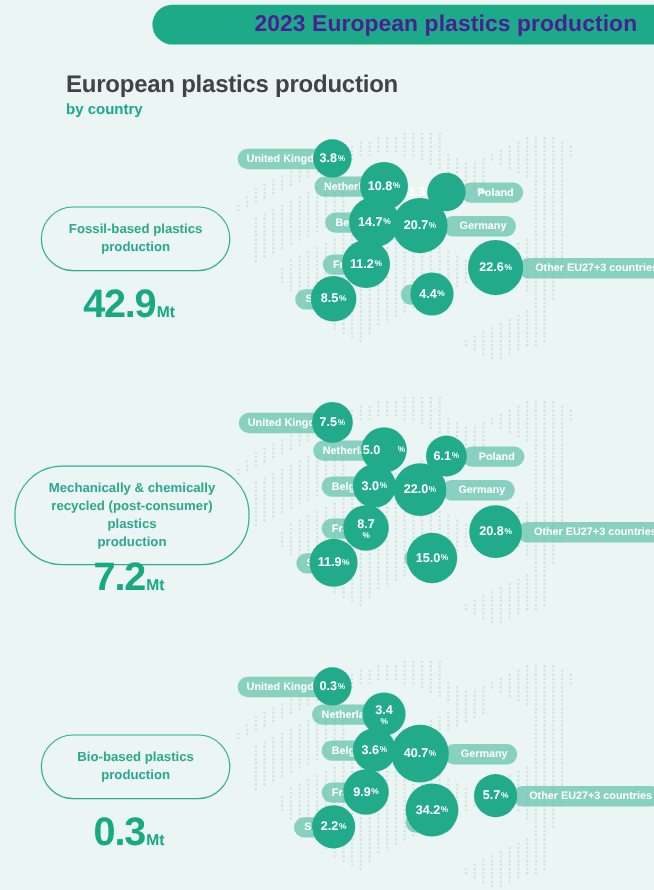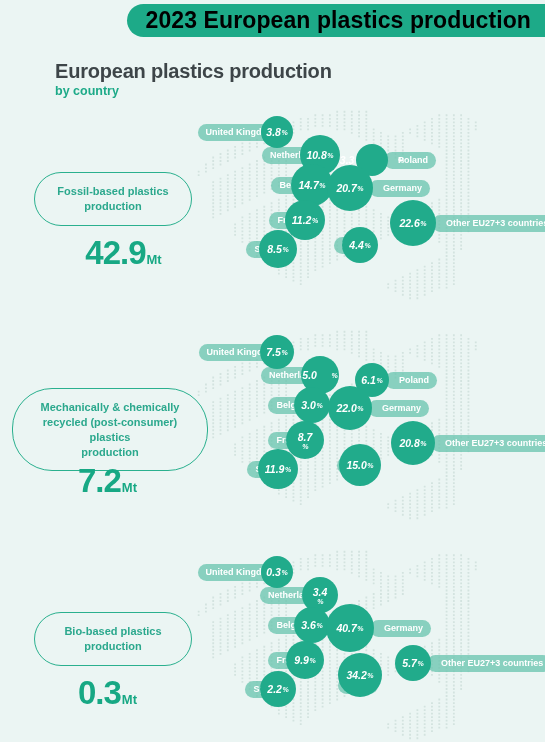--- a/index.html
+++ b/index.html
@@ -13,21 +13,21 @@
 
   
   .header-bar{
     position:absolute; left:127px; top:4px;
     width:418px; height:33px;
     background:#1daa88; border-radius:17px 0 0 17px;
     display:flex; align-items:center; justify-content:flex-end;
     padding-right:14px;
   }
   .header-bar span{
-    color:#000000; font-size:23px; font-weight:600; letter-spacing:.1px;
+    color:#4c1d95; font-size:19px; font-weight:600; letter-spacing:.1px;
     white-space:nowrap;
   }
 
   
   .title-block{ position:absolute; left:55px; top:60px; }
   .title-main{ font-size:20px; font-weight:700; color:#3d4548; letter-spacing:-.2px; white-space:nowrap; }
   .title-sub{ font-size:12.5px; font-weight:700; color:#1daa88; margin-top:1px; }
 
   
   .section{ position:absolute; left:0; width:545px; }
@@ -54,21 +54,20 @@
 
   
   .map-area{ position:absolute; left:195px; top:0; width:350px; height:190px; }
   .map-dots{ position:absolute; inset:0; opacity:.85; }
   .bubble{
     position:absolute; border-radius:50%;
     background:#21ab8b;
     display:flex; align-items:center; justify-content:center;
     color:#ffffff; font-weight:700; white-space:nowrap;
     z-index:3;
-    font-style:italic;
   }
   .bubble .pct{ font-size:10.5px; }
   .bubble .sign{ font-size:7px; font-weight:700; margin-left:.5px; }
   .tag{
     position:absolute; z-index:2;
     background:rgba(108,197,176,.78);
     border-radius:9px; height:17px;
     display:flex; align-items:center;
     color:#ffffff; font-size:9px; font-weight:700;
     padding:0 8px; white-space:nowrap;
@@ -87,21 +86,21 @@
 
   <div class="title-block">
     <div class="title-main">European plastics production</div>
     <div class="title-sub">by country</div>
   </div>
 
   <div class="section" id="section-0">
       <div class="legend">
         <div class="legend-pill" style="width: 158px; left: 34px; top: 62px;">Fossil-based plastics
 production</div>
-        <div class="legend-total" style="top: 124px; margin-left: 16px;"><span class="num">42.9</span><span class="unit">Mt</span></div>
+        <div class="legend-total" style="top: 124px;"><span class="num">42.9</span><span class="unit">Mt</span></div>
       </div>
       <div class="map-area">
         <svg viewBox="0 0 350 190" width="350" height="190" class="map-dots">
           <path d="M141.27 0.84h1.83v1.83h-1.83zM148.56 0.84h1.83v1.83h-1.83zM155.86 0.84h1.83v1.83h-1.83zM163.15 0.84h1.83v1.83h-1.83zM170.44 0.84h1.83v1.83h-1.83zM119.40 4.36h1.83v1.83h-1.83zM126.69 4.36h1.83v1.83h-1.83zM133.98 4.36h1.83v1.83h-1.83zM141.27 4.36h1.83v1.83h-1.83zM148.56 4.36h1.83v1.83h-1.83zM155.86 4.36h1.83v1.83h-1.83zM163.15 4.36h1.83v1.83h-1.83zM170.44 4.36h1.83v1.83h-1.83zM243.36 4.36h1.83v1.83h-1.83zM250.65 4.36h1.83v1.83h-1.83zM257.94 4.36h1.83v1.83h-1.83zM265.23 4.36h1.83v1.83h-1.83zM104.81 7.88h1.83v1.83h-1.83zM112.11 7.88h1.83v1.83h-1.83zM119.40 7.88h1.83v1.83h-1.83zM126.69 7.88h1.83v1.83h-1.83zM133.98 7.88h1.83v1.83h-1.83zM141.27 7.88h1.83v1.83h-1.83zM148.56 7.88h1.83v1.83h-1.83zM155.86 7.88h1.83v1.83h-1.83zM163.15 7.88h1.83v1.83h-1.83zM170.44 7.88h1.83v1.83h-1.83zM236.06 7.88h1.83v1.83h-1.83zM243.36 7.88h1.83v1.83h-1.83zM250.65 7.88h1.83v1.83h-1.83zM257.94 7.88h1.83v1.83h-1.83zM265.23 7.88h1.83v1.83h-1.83zM272.52 7.88h1.83v1.83h-1.83zM97.52 11.40h1.83v1.83h-1.83zM104.81 11.40h1.83v1.83h-1.83zM112.11 11.40h1.83v1.83h-1.83zM119.40 11.40h1.83v1.83h-1.83zM126.69 11.40h1.83v1.83h-1.83zM133.98 11.40h1.83v1.83h-1.83zM141.27 11.40h1.83v1.83h-1.83zM148.56 11.40h1.83v1.83h-1.83zM155.86 11.40h1.83v1.83h-1.83zM163.15 11.40h1.83v1.83h-1.83zM170.44 11.40h1.83v1.83h-1.83zM228.77 11.40h1.83v1.83h-1.83zM236.06 11.40h1.83v1.83h-1.83zM243.36 11.40h1.83v1.83h-1.83zM250.65 11.40h1.83v1.83h-1.83zM257.94 11.40h1.83v1.83h-1.83zM265.23 11.40h1.83v1.83h-1.83zM272.52 11.40h1.83v1.83h-1.83zM279.81 11.40h1.83v1.83h-1.83zM90.23 14.92h1.83v1.83h-1.83zM97.52 14.92h1.83v1.83h-1.83zM104.81 14.92h1.83v1.83h-1.83zM112.11 14.92h1.83v1.83h-1.83zM119.40 14.92h1.83v1.83h-1.83zM126.69 14.92h1.83v1.83h-1.83zM133.98 14.92h1.83v1.83h-1.83zM141.27 14.92h1.83v1.83h-1.83zM148.56 14.92h1.83v1.83h-1.83zM155.86 14.92h1.83v1.83h-1.83zM163.15 14.92h1.83v1.83h-1.83zM170.44 14.92h1.83v1.83h-1.83zM221.48 14.92h1.83v1.83h-1.83zM228.77 14.92h1.83v1.83h-1.83zM236.06 14.92h1.83v1.83h-1.83zM243.36 14.92h1.83v1.83h-1.83zM250.65 14.92h1.83v1.83h-1.83zM257.94 14.92h1.83v1.83h-1.83zM265.23 14.92h1.83v1.83h-1.83zM272.52 14.92h1.83v1.83h-1.83zM279.81 14.92h1.83v1.83h-1.83zM82.94 18.44h1.83v1.83h-1.83zM90.23 18.44h1.83v1.83h-1.83zM97.52 18.44h1.83v1.83h-1.83zM104.81 18.44h1.83v1.83h-1.83zM112.11 18.44h1.83v1.83h-1.83zM141.27 18.44h1.83v1.83h-1.83zM148.56 18.44h1.83v1.83h-1.83zM155.86 18.44h1.83v1.83h-1.83zM163.15 18.44h1.83v1.83h-1.83zM170.44 18.44h1.83v1.83h-1.83zM177.73 18.44h1.83v1.83h-1.83zM214.19 18.44h1.83v1.83h-1.83zM221.48 18.44h1.83v1.83h-1.83zM228.77 18.44h1.83v1.83h-1.83zM236.06 18.44h1.83v1.83h-1.83zM243.36 18.44h1.83v1.83h-1.83zM250.65 18.44h1.83v1.83h-1.83zM257.94 18.44h1.83v1.83h-1.83zM265.23 18.44h1.83v1.83h-1.83zM272.52 18.44h1.83v1.83h-1.83zM279.81 18.44h1.83v1.83h-1.83zM75.65 21.96h1.83v1.83h-1.83zM82.94 21.96h1.83v1.83h-1.83zM90.23 21.96h1.83v1.83h-1.83zM97.52 21.96h1.83v1.83h-1.83zM155.86 21.96h1.83v1.83h-1.83zM163.15 21.96h1.83v1.83h-1.83zM170.44 21.96h1.83v1.83h-1.83zM177.73 21.96h1.83v1.83h-1.83zM185.02 21.96h1.83v1.83h-1.83zM206.90 21.96h1.83v1.83h-1.83zM214.19 21.96h1.83v1.83h-1.83zM221.48 21.96h1.83v1.83h-1.83zM228.77 21.96h1.83v1.83h-1.83zM236.06 21.96h1.83v1.83h-1.83zM243.36 21.96h1.83v1.83h-1.83zM250.65 21.96h1.83v1.83h-1.83zM257.94 21.96h1.83v1.83h-1.83zM265.23 21.96h1.83v1.83h-1.83zM272.52 21.96h1.83v1.83h-1.83zM68.36 25.47h1.83v1.83h-1.83zM75.65 25.47h1.83v1.83h-1.83zM82.94 25.47h1.83v1.83h-1.83zM163.15 25.47h1.83v1.83h-1.83zM170.44 25.47h1.83v1.83h-1.83zM177.73 25.47h1.83v1.83h-1.83zM185.02 25.47h1.83v1.83h-1.83zM192.31 25.47h1.83v1.83h-1.83zM199.61 25.47h1.83v1.83h-1.83zM206.90 25.47h1.83v1.83h-1.83zM221.48 25.47h1.83v1.83h-1.83zM228.77 25.47h1.83v1.83h-1.83zM236.06 25.47h1.83v1.83h-1.83zM243.36 25.47h1.83v1.83h-1.83zM250.65 25.47h1.83v1.83h-1.83zM257.94 25.47h1.83v1.83h-1.83zM265.23 25.47h1.83v1.83h-1.83zM272.52 25.47h1.83v1.83h-1.83zM53.77 28.99h1.83v1.83h-1.83zM61.06 28.99h1.83v1.83h-1.83zM68.36 28.99h1.83v1.83h-1.83zM75.65 28.99h1.83v1.83h-1.83zM170.44 28.99h1.83v1.83h-1.83zM177.73 28.99h1.83v1.83h-1.83zM185.02 28.99h1.83v1.83h-1.83zM192.31 28.99h1.83v1.83h-1.83zM199.61 28.99h1.83v1.83h-1.83zM206.90 28.99h1.83v1.83h-1.83zM228.77 28.99h1.83v1.83h-1.83zM236.06 28.99h1.83v1.83h-1.83zM243.36 28.99h1.83v1.83h-1.83zM250.65 28.99h1.83v1.83h-1.83zM257.94 28.99h1.83v1.83h-1.83zM265.23 28.99h1.83v1.83h-1.83zM272.52 28.99h1.83v1.83h-1.83zM46.48 32.51h1.83v1.83h-1.83zM53.77 32.51h1.83v1.83h-1.83zM61.06 32.51h1.83v1.83h-1.83zM68.36 32.51h1.83v1.83h-1.83zM177.73 32.51h1.83v1.83h-1.83zM185.02 32.51h1.83v1.83h-1.83zM192.31 32.51h1.83v1.83h-1.83zM199.61 32.51h1.83v1.83h-1.83zM206.90 32.51h1.83v1.83h-1.83zM236.06 32.51h1.83v1.83h-1.83zM243.36 32.51h1.83v1.83h-1.83zM250.65 32.51h1.83v1.83h-1.83zM257.94 32.51h1.83v1.83h-1.83zM265.23 32.51h1.83v1.83h-1.83zM272.52 32.51h1.83v1.83h-1.83zM39.19 36.03h1.83v1.83h-1.83zM46.48 36.03h1.83v1.83h-1.83zM53.77 36.03h1.83v1.83h-1.83zM61.06 36.03h1.83v1.83h-1.83zM185.02 36.03h1.83v1.83h-1.83zM192.31 36.03h1.83v1.83h-1.83zM199.61 36.03h1.83v1.83h-1.83zM206.90 36.03h1.83v1.83h-1.83zM243.36 36.03h1.83v1.83h-1.83zM250.65 36.03h1.83v1.83h-1.83zM257.94 36.03h1.83v1.83h-1.83zM265.23 36.03h1.83v1.83h-1.83zM272.52 36.03h1.83v1.83h-1.83zM31.90 39.55h1.83v1.83h-1.83zM39.19 39.55h1.83v1.83h-1.83zM46.48 39.55h1.83v1.83h-1.83zM53.77 39.55h1.83v1.83h-1.83zM185.02 39.55h1.83v1.83h-1.83zM192.31 39.55h1.83v1.83h-1.83zM199.61 39.55h1.83v1.83h-1.83zM206.90 39.55h1.83v1.83h-1.83zM250.65 39.55h1.83v1.83h-1.83zM257.94 39.55h1.83v1.83h-1.83zM265.23 39.55h1.83v1.83h-1.83zM272.52 39.55h1.83v1.83h-1.83zM24.61 43.07h1.83v1.83h-1.83zM31.90 43.07h1.83v1.83h-1.83zM39.19 43.07h1.83v1.83h-1.83zM46.48 43.07h1.83v1.83h-1.83zM75.65 43.07h1.83v1.83h-1.83zM177.73 43.07h1.83v1.83h-1.83zM185.02 43.07h1.83v1.83h-1.83zM192.31 43.07h1.83v1.83h-1.83zM199.61 43.07h1.83v1.83h-1.83zM206.90 43.07h1.83v1.83h-1.83zM250.65 43.07h1.83v1.83h-1.83zM257.94 43.07h1.83v1.83h-1.83zM265.23 43.07h1.83v1.83h-1.83zM272.52 43.07h1.83v1.83h-1.83zM17.31 46.59h1.83v1.83h-1.83zM24.61 46.59h1.83v1.83h-1.83zM31.90 46.59h1.83v1.83h-1.83zM39.19 46.59h1.83v1.83h-1.83zM68.36 46.59h1.83v1.83h-1.83zM75.65 46.59h1.83v1.83h-1.83zM82.94 46.59h1.83v1.83h-1.83zM170.44 46.59h1.83v1.83h-1.83zM177.73 46.59h1.83v1.83h-1.83zM185.02 46.59h1.83v1.83h-1.83zM192.31 46.59h1.83v1.83h-1.83zM199.61 46.59h1.83v1.83h-1.83zM250.65 46.59h1.83v1.83h-1.83zM257.94 46.59h1.83v1.83h-1.83zM265.23 46.59h1.83v1.83h-1.83zM272.52 46.59h1.83v1.83h-1.83zM17.31 50.10h1.83v1.83h-1.83zM24.61 50.10h1.83v1.83h-1.83zM31.90 50.10h1.83v1.83h-1.83zM61.06 50.10h1.83v1.83h-1.83zM68.36 50.10h1.83v1.83h-1.83zM75.65 50.10h1.83v1.83h-1.83zM82.94 50.10h1.83v1.83h-1.83zM90.23 50.10h1.83v1.83h-1.83zM163.15 50.10h1.83v1.83h-1.83zM170.44 50.10h1.83v1.83h-1.83zM177.73 50.10h1.83v1.83h-1.83zM185.02 50.10h1.83v1.83h-1.83zM192.31 50.10h1.83v1.83h-1.83zM250.65 50.10h1.83v1.83h-1.83zM257.94 50.10h1.83v1.83h-1.83zM265.23 50.10h1.83v1.83h-1.83zM272.52 50.10h1.83v1.83h-1.83zM10.02 53.62h1.83v1.83h-1.83zM17.31 53.62h1.83v1.83h-1.83zM24.61 53.62h1.83v1.83h-1.83zM53.77 53.62h1.83v1.83h-1.83zM61.06 53.62h1.83v1.83h-1.83zM68.36 53.62h1.83v1.83h-1.83zM75.65 53.62h1.83v1.83h-1.83zM82.94 53.62h1.83v1.83h-1.83zM90.23 53.62h1.83v1.83h-1.83zM155.86 53.62h1.83v1.83h-1.83zM163.15 53.62h1.83v1.83h-1.83zM170.44 53.62h1.83v1.83h-1.83zM177.73 53.62h1.83v1.83h-1.83zM185.02 53.62h1.83v1.83h-1.83zM250.65 53.62h1.83v1.83h-1.83zM257.94 53.62h1.83v1.83h-1.83zM265.23 53.62h1.83v1.83h-1.83zM272.52 53.62h1.83v1.83h-1.83zM10.02 57.14h1.83v1.83h-1.83zM17.31 57.14h1.83v1.83h-1.83zM46.48 57.14h1.83v1.83h-1.83zM53.77 57.14h1.83v1.83h-1.83zM61.06 57.14h1.83v1.83h-1.83zM68.36 57.14h1.83v1.83h-1.83zM75.65 57.14h1.83v1.83h-1.83zM82.94 57.14h1.83v1.83h-1.83zM90.23 57.14h1.83v1.83h-1.83zM148.56 57.14h1.83v1.83h-1.83zM155.86 57.14h1.83v1.83h-1.83zM163.15 57.14h1.83v1.83h-1.83zM170.44 57.14h1.83v1.83h-1.83zM177.73 57.14h1.83v1.83h-1.83zM250.65 57.14h1.83v1.83h-1.83zM257.94 57.14h1.83v1.83h-1.83zM265.23 57.14h1.83v1.83h-1.83zM272.52 57.14h1.83v1.83h-1.83zM2.73 60.66h1.83v1.83h-1.83zM10.02 60.66h1.83v1.83h-1.83zM39.19 60.66h1.83v1.83h-1.83zM46.48 60.66h1.83v1.83h-1.83zM53.77 60.66h1.83v1.83h-1.83zM61.06 60.66h1.83v1.83h-1.83zM68.36 60.66h1.83v1.83h-1.83zM75.65 60.66h1.83v1.83h-1.83zM82.94 60.66h1.83v1.83h-1.83zM90.23 60.66h1.83v1.83h-1.83zM141.27 60.66h1.83v1.83h-1.83zM148.56 60.66h1.83v1.83h-1.83zM155.86 60.66h1.83v1.83h-1.83zM163.15 60.66h1.83v1.83h-1.83zM170.44 60.66h1.83v1.83h-1.83zM250.65 60.66h1.83v1.83h-1.83zM257.94 60.66h1.83v1.83h-1.83zM265.23 60.66h1.83v1.83h-1.83zM272.52 60.66h1.83v1.83h-1.83zM2.73 64.18h1.83v1.83h-1.83zM31.90 64.18h1.83v1.83h-1.83zM39.19 64.18h1.83v1.83h-1.83zM46.48 64.18h1.83v1.83h-1.83zM53.77 64.18h1.83v1.83h-1.83zM61.06 64.18h1.83v1.83h-1.83zM68.36 64.18h1.83v1.83h-1.83zM75.65 64.18h1.83v1.83h-1.83zM82.94 64.18h1.83v1.83h-1.83zM90.23 64.18h1.83v1.83h-1.83zM133.98 64.18h1.83v1.83h-1.83zM141.27 64.18h1.83v1.83h-1.83zM148.56 64.18h1.83v1.83h-1.83zM155.86 64.18h1.83v1.83h-1.83zM163.15 64.18h1.83v1.83h-1.83zM250.65 64.18h1.83v1.83h-1.83zM257.94 64.18h1.83v1.83h-1.83zM265.23 64.18h1.83v1.83h-1.83zM272.52 64.18h1.83v1.83h-1.83zM24.61 67.70h1.83v1.83h-1.83zM31.90 67.70h1.83v1.83h-1.83zM39.19 67.70h1.83v1.83h-1.83zM46.48 67.70h1.83v1.83h-1.83zM53.77 67.70h1.83v1.83h-1.83zM61.06 67.70h1.83v1.83h-1.83zM68.36 67.70h1.83v1.83h-1.83zM75.65 67.70h1.83v1.83h-1.83zM82.94 67.70h1.83v1.83h-1.83zM90.23 67.70h1.83v1.83h-1.83zM126.69 67.70h1.83v1.83h-1.83zM133.98 67.70h1.83v1.83h-1.83zM141.27 67.70h1.83v1.83h-1.83zM148.56 67.70h1.83v1.83h-1.83zM155.86 67.70h1.83v1.83h-1.83zM250.65 67.70h1.83v1.83h-1.83zM257.94 67.70h1.83v1.83h-1.83zM265.23 67.70h1.83v1.83h-1.83zM272.52 67.70h1.83v1.83h-1.83zM17.31 71.21h1.83v1.83h-1.83zM24.61 71.21h1.83v1.83h-1.83zM31.90 71.21h1.83v1.83h-1.83zM39.19 71.21h1.83v1.83h-1.83zM46.48 71.21h1.83v1.83h-1.83zM53.77 71.21h1.83v1.83h-1.83zM61.06 71.21h1.83v1.83h-1.83zM68.36 71.21h1.83v1.83h-1.83zM75.65 71.21h1.83v1.83h-1.83zM82.94 71.21h1.83v1.83h-1.83zM90.23 71.21h1.83v1.83h-1.83zM119.40 71.21h1.83v1.83h-1.83zM126.69 71.21h1.83v1.83h-1.83zM133.98 71.21h1.83v1.83h-1.83zM141.27 71.21h1.83v1.83h-1.83zM148.56 71.21h1.83v1.83h-1.83zM250.65 71.21h1.83v1.83h-1.83zM257.94 71.21h1.83v1.83h-1.83zM265.23 71.21h1.83v1.83h-1.83zM272.52 71.21h1.83v1.83h-1.83zM17.31 74.73h1.83v1.83h-1.83zM24.61 74.73h1.83v1.83h-1.83zM31.90 74.73h1.83v1.83h-1.83zM39.19 74.73h1.83v1.83h-1.83zM46.48 74.73h1.83v1.83h-1.83zM53.77 74.73h1.83v1.83h-1.83zM61.06 74.73h1.83v1.83h-1.83zM68.36 74.73h1.83v1.83h-1.83zM75.65 74.73h1.83v1.83h-1.83zM82.94 74.73h1.83v1.83h-1.83zM112.11 74.73h1.83v1.83h-1.83zM119.40 74.73h1.83v1.83h-1.83zM126.69 74.73h1.83v1.83h-1.83zM133.98 74.73h1.83v1.83h-1.83zM141.27 74.73h1.83v1.83h-1.83zM250.65 74.73h1.83v1.83h-1.83zM257.94 74.73h1.83v1.83h-1.83zM265.23 74.73h1.83v1.83h-1.83zM272.52 74.73h1.83v1.83h-1.83zM17.31 78.25h1.83v1.83h-1.83zM24.61 78.25h1.83v1.83h-1.83zM31.90 78.25h1.83v1.83h-1.83zM39.19 78.25h1.83v1.83h-1.83zM46.48 78.25h1.83v1.83h-1.83zM53.77 78.25h1.83v1.83h-1.83zM61.06 78.25h1.83v1.83h-1.83zM68.36 78.25h1.83v1.83h-1.83zM75.65 78.25h1.83v1.83h-1.83zM104.81 78.25h1.83v1.83h-1.83zM112.11 78.25h1.83v1.83h-1.83zM119.40 78.25h1.83v1.83h-1.83zM126.69 78.25h1.83v1.83h-1.83zM133.98 78.25h1.83v1.83h-1.83zM250.65 78.25h1.83v1.83h-1.83zM257.94 78.25h1.83v1.83h-1.83zM265.23 78.25h1.83v1.83h-1.83zM272.52 78.25h1.83v1.83h-1.83zM17.31 81.77h1.83v1.83h-1.83zM24.61 81.77h1.83v1.83h-1.83zM31.90 81.77h1.83v1.83h-1.83zM39.19 81.77h1.83v1.83h-1.83zM46.48 81.77h1.83v1.83h-1.83zM53.77 81.77h1.83v1.83h-1.83zM61.06 81.77h1.83v1.83h-1.83zM68.36 81.77h1.83v1.83h-1.83zM97.52 81.77h1.83v1.83h-1.83zM104.81 81.77h1.83v1.83h-1.83zM112.11 81.77h1.83v1.83h-1.83zM119.40 81.77h1.83v1.83h-1.83zM126.69 81.77h1.83v1.83h-1.83zM133.98 81.77h1.83v1.83h-1.83zM250.65 81.77h1.83v1.83h-1.83zM257.94 81.77h1.83v1.83h-1.83zM265.23 81.77h1.83v1.83h-1.83zM272.52 81.77h1.83v1.83h-1.83zM17.31 85.29h1.83v1.83h-1.83zM24.61 85.29h1.83v1.83h-1.83zM31.90 85.29h1.83v1.83h-1.83zM39.19 85.29h1.83v1.83h-1.83zM46.48 85.29h1.83v1.83h-1.83zM53.77 85.29h1.83v1.83h-1.83zM61.06 85.29h1.83v1.83h-1.83zM90.23 85.29h1.83v1.83h-1.83zM97.52 85.29h1.83v1.83h-1.83zM104.81 85.29h1.83v1.83h-1.83zM112.11 85.29h1.83v1.83h-1.83zM119.40 85.29h1.83v1.83h-1.83zM126.69 85.29h1.83v1.83h-1.83zM133.98 85.29h1.83v1.83h-1.83zM141.27 85.29h1.83v1.83h-1.83zM148.56 85.29h1.83v1.83h-1.83zM250.65 85.29h1.83v1.83h-1.83zM257.94 85.29h1.83v1.83h-1.83zM265.23 85.29h1.83v1.83h-1.83zM272.52 85.29h1.83v1.83h-1.83zM17.31 88.81h1.83v1.83h-1.83zM24.61 88.81h1.83v1.83h-1.83zM31.90 88.81h1.83v1.83h-1.83zM39.19 88.81h1.83v1.83h-1.83zM46.48 88.81h1.83v1.83h-1.83zM53.77 88.81h1.83v1.83h-1.83zM82.94 88.81h1.83v1.83h-1.83zM90.23 88.81h1.83v1.83h-1.83zM97.52 88.81h1.83v1.83h-1.83zM104.81 88.81h1.83v1.83h-1.83zM112.11 88.81h1.83v1.83h-1.83zM119.40 88.81h1.83v1.83h-1.83zM126.69 88.81h1.83v1.83h-1.83zM133.98 88.81h1.83v1.83h-1.83zM141.27 88.81h1.83v1.83h-1.83zM148.56 88.81h1.83v1.83h-1.83zM155.86 88.81h1.83v1.83h-1.83zM243.36 88.81h1.83v1.83h-1.83zM250.65 88.81h1.83v1.83h-1.83zM257.94 88.81h1.83v1.83h-1.83zM265.23 88.81h1.83v1.83h-1.83zM272.52 88.81h1.83v1.83h-1.83zM17.31 92.33h1.83v1.83h-1.83zM24.61 92.33h1.83v1.83h-1.83zM31.90 92.33h1.83v1.83h-1.83zM39.19 92.33h1.83v1.83h-1.83zM46.48 92.33h1.83v1.83h-1.83zM75.65 92.33h1.83v1.83h-1.83zM82.94 92.33h1.83v1.83h-1.83zM90.23 92.33h1.83v1.83h-1.83zM97.52 92.33h1.83v1.83h-1.83zM104.81 92.33h1.83v1.83h-1.83zM112.11 92.33h1.83v1.83h-1.83zM119.40 92.33h1.83v1.83h-1.83zM126.69 92.33h1.83v1.83h-1.83zM133.98 92.33h1.83v1.83h-1.83zM141.27 92.33h1.83v1.83h-1.83zM148.56 92.33h1.83v1.83h-1.83zM155.86 92.33h1.83v1.83h-1.83zM163.15 92.33h1.83v1.83h-1.83zM236.06 92.33h1.83v1.83h-1.83zM243.36 92.33h1.83v1.83h-1.83zM250.65 92.33h1.83v1.83h-1.83zM257.94 92.33h1.83v1.83h-1.83zM265.23 92.33h1.83v1.83h-1.83zM272.52 92.33h1.83v1.83h-1.83zM17.31 95.84h1.83v1.83h-1.83zM24.61 95.84h1.83v1.83h-1.83zM31.90 95.84h1.83v1.83h-1.83zM39.19 95.84h1.83v1.83h-1.83zM68.36 95.84h1.83v1.83h-1.83zM75.65 95.84h1.83v1.83h-1.83zM82.94 95.84h1.83v1.83h-1.83zM90.23 95.84h1.83v1.83h-1.83zM97.52 95.84h1.83v1.83h-1.83zM104.81 95.84h1.83v1.83h-1.83zM112.11 95.84h1.83v1.83h-1.83zM119.40 95.84h1.83v1.83h-1.83zM126.69 95.84h1.83v1.83h-1.83zM133.98 95.84h1.83v1.83h-1.83zM141.27 95.84h1.83v1.83h-1.83zM148.56 95.84h1.83v1.83h-1.83zM155.86 95.84h1.83v1.83h-1.83zM163.15 95.84h1.83v1.83h-1.83zM170.44 95.84h1.83v1.83h-1.83zM228.77 95.84h1.83v1.83h-1.83zM236.06 95.84h1.83v1.83h-1.83zM243.36 95.84h1.83v1.83h-1.83zM250.65 95.84h1.83v1.83h-1.83zM257.94 95.84h1.83v1.83h-1.83zM265.23 95.84h1.83v1.83h-1.83zM272.52 95.84h1.83v1.83h-1.83zM17.31 99.36h1.83v1.83h-1.83zM24.61 99.36h1.83v1.83h-1.83zM31.90 99.36h1.83v1.83h-1.83zM61.06 99.36h1.83v1.83h-1.83zM68.36 99.36h1.83v1.83h-1.83zM75.65 99.36h1.83v1.83h-1.83zM82.94 99.36h1.83v1.83h-1.83zM90.23 99.36h1.83v1.83h-1.83zM97.52 99.36h1.83v1.83h-1.83zM104.81 99.36h1.83v1.83h-1.83zM112.11 99.36h1.83v1.83h-1.83zM119.40 99.36h1.83v1.83h-1.83zM126.69 99.36h1.83v1.83h-1.83zM133.98 99.36h1.83v1.83h-1.83zM141.27 99.36h1.83v1.83h-1.83zM148.56 99.36h1.83v1.83h-1.83zM155.86 99.36h1.83v1.83h-1.83zM163.15 99.36h1.83v1.83h-1.83zM170.44 99.36h1.83v1.83h-1.83zM177.73 99.36h1.83v1.83h-1.83zM221.48 99.36h1.83v1.83h-1.83zM228.77 99.36h1.83v1.83h-1.83zM236.06 99.36h1.83v1.83h-1.83zM243.36 99.36h1.83v1.83h-1.83zM250.65 99.36h1.83v1.83h-1.83zM257.94 99.36h1.83v1.83h-1.83zM265.23 99.36h1.83v1.83h-1.83zM272.52 99.36h1.83v1.83h-1.83zM17.31 102.88h1.83v1.83h-1.83zM24.61 102.88h1.83v1.83h-1.83zM53.77 102.88h1.83v1.83h-1.83zM61.06 102.88h1.83v1.83h-1.83zM68.36 102.88h1.83v1.83h-1.83zM75.65 102.88h1.83v1.83h-1.83zM82.94 102.88h1.83v1.83h-1.83zM90.23 102.88h1.83v1.83h-1.83zM97.52 102.88h1.83v1.83h-1.83zM104.81 102.88h1.83v1.83h-1.83zM112.11 102.88h1.83v1.83h-1.83zM119.40 102.88h1.83v1.83h-1.83zM126.69 102.88h1.83v1.83h-1.83zM133.98 102.88h1.83v1.83h-1.83zM141.27 102.88h1.83v1.83h-1.83zM148.56 102.88h1.83v1.83h-1.83zM155.86 102.88h1.83v1.83h-1.83zM163.15 102.88h1.83v1.83h-1.83zM170.44 102.88h1.83v1.83h-1.83zM177.73 102.88h1.83v1.83h-1.83zM185.02 102.88h1.83v1.83h-1.83zM214.19 102.88h1.83v1.83h-1.83zM221.48 102.88h1.83v1.83h-1.83zM228.77 102.88h1.83v1.83h-1.83zM236.06 102.88h1.83v1.83h-1.83zM243.36 102.88h1.83v1.83h-1.83zM250.65 102.88h1.83v1.83h-1.83zM257.94 102.88h1.83v1.83h-1.83zM265.23 102.88h1.83v1.83h-1.83zM272.52 102.88h1.83v1.83h-1.83zM17.31 106.40h1.83v1.83h-1.83zM46.48 106.40h1.83v1.83h-1.83zM53.77 106.40h1.83v1.83h-1.83zM61.06 106.40h1.83v1.83h-1.83zM68.36 106.40h1.83v1.83h-1.83zM75.65 106.40h1.83v1.83h-1.83zM82.94 106.40h1.83v1.83h-1.83zM90.23 106.40h1.83v1.83h-1.83zM97.52 106.40h1.83v1.83h-1.83zM104.81 106.40h1.83v1.83h-1.83zM112.11 106.40h1.83v1.83h-1.83zM119.40 106.40h1.83v1.83h-1.83zM126.69 106.40h1.83v1.83h-1.83zM133.98 106.40h1.83v1.83h-1.83zM141.27 106.40h1.83v1.83h-1.83zM148.56 106.40h1.83v1.83h-1.83zM155.86 106.40h1.83v1.83h-1.83zM163.15 106.40h1.83v1.83h-1.83zM170.44 106.40h1.83v1.83h-1.83zM177.73 106.40h1.83v1.83h-1.83zM185.02 106.40h1.83v1.83h-1.83zM192.31 106.40h1.83v1.83h-1.83zM206.90 106.40h1.83v1.83h-1.83zM214.19 106.40h1.83v1.83h-1.83zM221.48 106.40h1.83v1.83h-1.83zM228.77 106.40h1.83v1.83h-1.83zM236.06 106.40h1.83v1.83h-1.83zM243.36 106.40h1.83v1.83h-1.83zM250.65 106.40h1.83v1.83h-1.83zM257.94 106.40h1.83v1.83h-1.83zM265.23 106.40h1.83v1.83h-1.83zM272.52 106.40h1.83v1.83h-1.83zM46.48 109.92h1.83v1.83h-1.83zM53.77 109.92h1.83v1.83h-1.83zM61.06 109.92h1.83v1.83h-1.83zM68.36 109.92h1.83v1.83h-1.83zM75.65 109.92h1.83v1.83h-1.83zM82.94 109.92h1.83v1.83h-1.83zM90.23 109.92h1.83v1.83h-1.83zM97.52 109.92h1.83v1.83h-1.83zM104.81 109.92h1.83v1.83h-1.83zM112.11 109.92h1.83v1.83h-1.83zM119.40 109.92h1.83v1.83h-1.83zM126.69 109.92h1.83v1.83h-1.83zM133.98 109.92h1.83v1.83h-1.83zM141.27 109.92h1.83v1.83h-1.83zM148.56 109.92h1.83v1.83h-1.83zM155.86 109.92h1.83v1.83h-1.83zM163.15 109.92h1.83v1.83h-1.83zM170.44 109.92h1.83v1.83h-1.83zM177.73 109.92h1.83v1.83h-1.83zM185.02 109.92h1.83v1.83h-1.83zM192.31 109.92h1.83v1.83h-1.83zM199.61 109.92h1.83v1.83h-1.83zM214.19 109.92h1.83v1.83h-1.83zM221.48 109.92h1.83v1.83h-1.83zM228.77 109.92h1.83v1.83h-1.83zM236.06 109.92h1.83v1.83h-1.83zM243.36 109.92h1.83v1.83h-1.83zM250.65 109.92h1.83v1.83h-1.83zM257.94 109.92h1.83v1.83h-1.83zM265.23 109.92h1.83v1.83h-1.83zM272.52 109.92h1.83v1.83h-1.83zM39.19 113.44h1.83v1.83h-1.83zM46.48 113.44h1.83v1.83h-1.83zM53.77 113.44h1.83v1.83h-1.83zM61.06 113.44h1.83v1.83h-1.83zM68.36 113.44h1.83v1.83h-1.83zM75.65 113.44h1.83v1.83h-1.83zM82.94 113.44h1.83v1.83h-1.83zM90.23 113.44h1.83v1.83h-1.83zM97.52 113.44h1.83v1.83h-1.83zM104.81 113.44h1.83v1.83h-1.83zM112.11 113.44h1.83v1.83h-1.83zM119.40 113.44h1.83v1.83h-1.83zM126.69 113.44h1.83v1.83h-1.83zM133.98 113.44h1.83v1.83h-1.83zM141.27 113.44h1.83v1.83h-1.83zM148.56 113.44h1.83v1.83h-1.83zM155.86 113.44h1.83v1.83h-1.83zM163.15 113.44h1.83v1.83h-1.83zM170.44 113.44h1.83v1.83h-1.83zM177.73 113.44h1.83v1.83h-1.83zM185.02 113.44h1.83v1.83h-1.83zM192.31 113.44h1.83v1.83h-1.83zM199.61 113.44h1.83v1.83h-1.83zM221.48 113.44h1.83v1.83h-1.83zM228.77 113.44h1.83v1.83h-1.83zM236.06 113.44h1.83v1.83h-1.83zM243.36 113.44h1.83v1.83h-1.83zM250.65 113.44h1.83v1.83h-1.83zM257.94 113.44h1.83v1.83h-1.83zM265.23 113.44h1.83v1.83h-1.83zM272.52 113.44h1.83v1.83h-1.83zM39.19 116.96h1.83v1.83h-1.83zM46.48 116.96h1.83v1.83h-1.83zM53.77 116.96h1.83v1.83h-1.83zM61.06 116.96h1.83v1.83h-1.83zM68.36 116.96h1.83v1.83h-1.83zM75.65 116.96h1.83v1.83h-1.83zM82.94 116.96h1.83v1.83h-1.83zM90.23 116.96h1.83v1.83h-1.83zM97.52 116.96h1.83v1.83h-1.83zM104.81 116.96h1.83v1.83h-1.83zM112.11 116.96h1.83v1.83h-1.83zM119.40 116.96h1.83v1.83h-1.83zM126.69 116.96h1.83v1.83h-1.83zM133.98 116.96h1.83v1.83h-1.83zM141.27 116.96h1.83v1.83h-1.83zM148.56 116.96h1.83v1.83h-1.83zM155.86 116.96h1.83v1.83h-1.83zM163.15 116.96h1.83v1.83h-1.83zM170.44 116.96h1.83v1.83h-1.83zM177.73 116.96h1.83v1.83h-1.83zM185.02 116.96h1.83v1.83h-1.83zM192.31 116.96h1.83v1.83h-1.83zM199.61 116.96h1.83v1.83h-1.83zM228.77 116.96h1.83v1.83h-1.83zM236.06 116.96h1.83v1.83h-1.83zM243.36 116.96h1.83v1.83h-1.83zM250.65 116.96h1.83v1.83h-1.83zM257.94 116.96h1.83v1.83h-1.83zM265.23 116.96h1.83v1.83h-1.83zM272.52 116.96h1.83v1.83h-1.83zM39.19 120.47h1.83v1.83h-1.83zM46.48 120.47h1.83v1.83h-1.83zM53.77 120.47h1.83v1.83h-1.83zM61.06 120.47h1.83v1.83h-1.83zM68.36 120.47h1.83v1.83h-1.83zM75.65 120.47h1.83v1.83h-1.83zM82.94 120.47h1.83v1.83h-1.83zM90.23 120.47h1.83v1.83h-1.83zM97.52 120.47h1.83v1.83h-1.83zM104.81 120.47h1.83v1.83h-1.83zM112.11 120.47h1.83v1.83h-1.83zM119.40 120.47h1.83v1.83h-1.83zM126.69 120.47h1.83v1.83h-1.83zM133.98 120.47h1.83v1.83h-1.83zM141.27 120.47h1.83v1.83h-1.83zM148.56 120.47h1.83v1.83h-1.83zM155.86 120.47h1.83v1.83h-1.83zM163.15 120.47h1.83v1.83h-1.83zM170.44 120.47h1.83v1.83h-1.83zM177.73 120.47h1.83v1.83h-1.83zM185.02 120.47h1.83v1.83h-1.83zM192.31 120.47h1.83v1.83h-1.83zM199.61 120.47h1.83v1.83h-1.83zM236.06 120.47h1.83v1.83h-1.83zM243.36 120.47h1.83v1.83h-1.83zM250.65 120.47h1.83v1.83h-1.83zM257.94 120.47h1.83v1.83h-1.83zM265.23 120.47h1.83v1.83h-1.83zM272.52 120.47h1.83v1.83h-1.83zM39.19 123.99h1.83v1.83h-1.83zM46.48 123.99h1.83v1.83h-1.83zM53.77 123.99h1.83v1.83h-1.83zM61.06 123.99h1.83v1.83h-1.83zM68.36 123.99h1.83v1.83h-1.83zM75.65 123.99h1.83v1.83h-1.83zM82.94 123.99h1.83v1.83h-1.83zM90.23 123.99h1.83v1.83h-1.83zM97.52 123.99h1.83v1.83h-1.83zM104.81 123.99h1.83v1.83h-1.83zM112.11 123.99h1.83v1.83h-1.83zM119.40 123.99h1.83v1.83h-1.83zM126.69 123.99h1.83v1.83h-1.83zM133.98 123.99h1.83v1.83h-1.83zM141.27 123.99h1.83v1.83h-1.83zM148.56 123.99h1.83v1.83h-1.83zM155.86 123.99h1.83v1.83h-1.83zM163.15 123.99h1.83v1.83h-1.83zM170.44 123.99h1.83v1.83h-1.83zM177.73 123.99h1.83v1.83h-1.83zM185.02 123.99h1.83v1.83h-1.83zM192.31 123.99h1.83v1.83h-1.83zM236.06 123.99h1.83v1.83h-1.83zM243.36 123.99h1.83v1.83h-1.83zM250.65 123.99h1.83v1.83h-1.83zM257.94 123.99h1.83v1.83h-1.83zM265.23 123.99h1.83v1.83h-1.83zM46.48 127.51h1.83v1.83h-1.83zM53.77 127.51h1.83v1.83h-1.83zM61.06 127.51h1.83v1.83h-1.83zM68.36 127.51h1.83v1.83h-1.83zM75.65 127.51h1.83v1.83h-1.83zM82.94 127.51h1.83v1.83h-1.83zM90.23 127.51h1.83v1.83h-1.83zM97.52 127.51h1.83v1.83h-1.83zM104.81 127.51h1.83v1.83h-1.83zM112.11 127.51h1.83v1.83h-1.83zM119.40 127.51h1.83v1.83h-1.83zM126.69 127.51h1.83v1.83h-1.83zM133.98 127.51h1.83v1.83h-1.83zM141.27 127.51h1.83v1.83h-1.83zM148.56 127.51h1.83v1.83h-1.83zM155.86 127.51h1.83v1.83h-1.83zM163.15 127.51h1.83v1.83h-1.83zM170.44 127.51h1.83v1.83h-1.83zM177.73 127.51h1.83v1.83h-1.83zM185.02 127.51h1.83v1.83h-1.83zM243.36 127.51h1.83v1.83h-1.83zM250.65 127.51h1.83v1.83h-1.83zM257.94 127.51h1.83v1.83h-1.83zM265.23 127.51h1.83v1.83h-1.83zM46.48 131.03h1.83v1.83h-1.83zM53.77 131.03h1.83v1.83h-1.83zM61.06 131.03h1.83v1.83h-1.83zM68.36 131.03h1.83v1.83h-1.83zM75.65 131.03h1.83v1.83h-1.83zM82.94 131.03h1.83v1.83h-1.83zM90.23 131.03h1.83v1.83h-1.83zM97.52 131.03h1.83v1.83h-1.83zM104.81 131.03h1.83v1.83h-1.83zM112.11 131.03h1.83v1.83h-1.83zM119.40 131.03h1.83v1.83h-1.83zM126.69 131.03h1.83v1.83h-1.83zM133.98 131.03h1.83v1.83h-1.83zM141.27 131.03h1.83v1.83h-1.83zM148.56 131.03h1.83v1.83h-1.83zM155.86 131.03h1.83v1.83h-1.83zM163.15 131.03h1.83v1.83h-1.83zM170.44 131.03h1.83v1.83h-1.83zM177.73 131.03h1.83v1.83h-1.83zM243.36 131.03h1.83v1.83h-1.83zM250.65 131.03h1.83v1.83h-1.83zM257.94 131.03h1.83v1.83h-1.83zM265.23 131.03h1.83v1.83h-1.83zM53.77 134.55h1.83v1.83h-1.83zM61.06 134.55h1.83v1.83h-1.83zM68.36 134.55h1.83v1.83h-1.83zM75.65 134.55h1.83v1.83h-1.83zM82.94 134.55h1.83v1.83h-1.83zM90.23 134.55h1.83v1.83h-1.83zM97.52 134.55h1.83v1.83h-1.83zM104.81 134.55h1.83v1.83h-1.83zM112.11 134.55h1.83v1.83h-1.83zM119.40 134.55h1.83v1.83h-1.83zM126.69 134.55h1.83v1.83h-1.83zM133.98 134.55h1.83v1.83h-1.83zM141.27 134.55h1.83v1.83h-1.83zM148.56 134.55h1.83v1.83h-1.83zM155.86 134.55h1.83v1.83h-1.83zM163.15 134.55h1.83v1.83h-1.83zM170.44 134.55h1.83v1.83h-1.83zM250.65 134.55h1.83v1.83h-1.83zM257.94 134.55h1.83v1.83h-1.83zM265.23 134.55h1.83v1.83h-1.83zM53.77 138.07h1.83v1.83h-1.83zM61.06 138.07h1.83v1.83h-1.83zM68.36 138.07h1.83v1.83h-1.83zM75.65 138.07h1.83v1.83h-1.83zM82.94 138.07h1.83v1.83h-1.83zM90.23 138.07h1.83v1.83h-1.83zM97.52 138.07h1.83v1.83h-1.83zM104.81 138.07h1.83v1.83h-1.83zM112.11 138.07h1.83v1.83h-1.83zM119.40 138.07h1.83v1.83h-1.83zM126.69 138.07h1.83v1.83h-1.83zM133.98 138.07h1.83v1.83h-1.83zM141.27 138.07h1.83v1.83h-1.83zM148.56 138.07h1.83v1.83h-1.83zM155.86 138.07h1.83v1.83h-1.83zM163.15 138.07h1.83v1.83h-1.83zM250.65 138.07h1.83v1.83h-1.83zM257.94 138.07h1.83v1.83h-1.83zM265.23 138.07h1.83v1.83h-1.83zM61.06 141.59h1.83v1.83h-1.83zM68.36 141.59h1.83v1.83h-1.83zM75.65 141.59h1.83v1.83h-1.83zM82.94 141.59h1.83v1.83h-1.83zM90.23 141.59h1.83v1.83h-1.83zM97.52 141.59h1.83v1.83h-1.83zM104.81 141.59h1.83v1.83h-1.83zM112.11 141.59h1.83v1.83h-1.83zM119.40 141.59h1.83v1.83h-1.83zM126.69 141.59h1.83v1.83h-1.83zM133.98 141.59h1.83v1.83h-1.83zM141.27 141.59h1.83v1.83h-1.83zM148.56 141.59h1.83v1.83h-1.83zM155.86 141.59h1.83v1.83h-1.83zM250.65 141.59h1.83v1.83h-1.83zM257.94 141.59h1.83v1.83h-1.83zM61.06 145.10h1.83v1.83h-1.83zM68.36 145.10h1.83v1.83h-1.83zM75.65 145.10h1.83v1.83h-1.83zM82.94 145.10h1.83v1.83h-1.83zM90.23 145.10h1.83v1.83h-1.83zM97.52 145.10h1.83v1.83h-1.83zM104.81 145.10h1.83v1.83h-1.83zM112.11 145.10h1.83v1.83h-1.83zM119.40 145.10h1.83v1.83h-1.83zM126.69 145.10h1.83v1.83h-1.83zM133.98 145.10h1.83v1.83h-1.83zM141.27 145.10h1.83v1.83h-1.83zM148.56 145.10h1.83v1.83h-1.83zM250.65 145.10h1.83v1.83h-1.83zM257.94 145.10h1.83v1.83h-1.83zM68.36 148.62h1.83v1.83h-1.83zM75.65 148.62h1.83v1.83h-1.83zM82.94 148.62h1.83v1.83h-1.83zM90.23 148.62h1.83v1.83h-1.83zM97.52 148.62h1.83v1.83h-1.83zM104.81 148.62h1.83v1.83h-1.83zM112.11 148.62h1.83v1.83h-1.83zM119.40 148.62h1.83v1.83h-1.83zM126.69 148.62h1.83v1.83h-1.83zM133.98 148.62h1.83v1.83h-1.83zM141.27 148.62h1.83v1.83h-1.83zM243.36 148.62h1.83v1.83h-1.83zM250.65 148.62h1.83v1.83h-1.83zM257.94 148.62h1.83v1.83h-1.83zM75.65 152.14h1.83v1.83h-1.83zM82.94 152.14h1.83v1.83h-1.83zM90.23 152.14h1.83v1.83h-1.83zM97.52 152.14h1.83v1.83h-1.83zM104.81 152.14h1.83v1.83h-1.83zM112.11 152.14h1.83v1.83h-1.83zM119.40 152.14h1.83v1.83h-1.83zM126.69 152.14h1.83v1.83h-1.83zM133.98 152.14h1.83v1.83h-1.83zM236.06 152.14h1.83v1.83h-1.83zM243.36 152.14h1.83v1.83h-1.83zM250.65 152.14h1.83v1.83h-1.83zM257.94 152.14h1.83v1.83h-1.83zM75.65 155.66h1.83v1.83h-1.83zM82.94 155.66h1.83v1.83h-1.83zM90.23 155.66h1.83v1.83h-1.83zM97.52 155.66h1.83v1.83h-1.83zM104.81 155.66h1.83v1.83h-1.83zM112.11 155.66h1.83v1.83h-1.83zM119.40 155.66h1.83v1.83h-1.83zM126.69 155.66h1.83v1.83h-1.83zM228.77 155.66h1.83v1.83h-1.83zM236.06 155.66h1.83v1.83h-1.83zM243.36 155.66h1.83v1.83h-1.83zM250.65 155.66h1.83v1.83h-1.83zM257.94 155.66h1.83v1.83h-1.83zM82.94 159.18h1.83v1.83h-1.83zM90.23 159.18h1.83v1.83h-1.83zM97.52 159.18h1.83v1.83h-1.83zM104.81 159.18h1.83v1.83h-1.83zM112.11 159.18h1.83v1.83h-1.83zM119.40 159.18h1.83v1.83h-1.83zM221.48 159.18h1.83v1.83h-1.83zM228.77 159.18h1.83v1.83h-1.83zM236.06 159.18h1.83v1.83h-1.83zM243.36 159.18h1.83v1.83h-1.83zM250.65 159.18h1.83v1.83h-1.83zM257.94 159.18h1.83v1.83h-1.83zM82.94 162.70h1.83v1.83h-1.83zM90.23 162.70h1.83v1.83h-1.83zM97.52 162.70h1.83v1.83h-1.83zM104.81 162.70h1.83v1.83h-1.83zM112.11 162.70h1.83v1.83h-1.83zM214.19 162.70h1.83v1.83h-1.83zM221.48 162.70h1.83v1.83h-1.83zM228.77 162.70h1.83v1.83h-1.83zM236.06 162.70h1.83v1.83h-1.83zM243.36 162.70h1.83v1.83h-1.83zM250.65 162.70h1.83v1.83h-1.83zM257.94 162.70h1.83v1.83h-1.83zM90.23 166.21h1.83v1.83h-1.83zM97.52 166.21h1.83v1.83h-1.83zM104.81 166.21h1.83v1.83h-1.83zM112.11 166.21h1.83v1.83h-1.83zM206.90 166.21h1.83v1.83h-1.83zM214.19 166.21h1.83v1.83h-1.83zM221.48 166.21h1.83v1.83h-1.83zM228.77 166.21h1.83v1.83h-1.83zM236.06 166.21h1.83v1.83h-1.83zM243.36 166.21h1.83v1.83h-1.83zM250.65 166.21h1.83v1.83h-1.83zM257.94 166.21h1.83v1.83h-1.83zM97.52 169.73h1.83v1.83h-1.83zM104.81 169.73h1.83v1.83h-1.83zM199.61 169.73h1.83v1.83h-1.83zM206.90 169.73h1.83v1.83h-1.83zM214.19 169.73h1.83v1.83h-1.83zM221.48 169.73h1.83v1.83h-1.83zM228.77 169.73h1.83v1.83h-1.83zM236.06 169.73h1.83v1.83h-1.83zM243.36 169.73h1.83v1.83h-1.83zM250.65 169.73h1.83v1.83h-1.83zM257.94 169.73h1.83v1.83h-1.83zM104.81 173.25h1.83v1.83h-1.83zM192.31 173.25h1.83v1.83h-1.83zM199.61 173.25h1.83v1.83h-1.83zM206.90 173.25h1.83v1.83h-1.83zM214.19 173.25h1.83v1.83h-1.83zM221.48 173.25h1.83v1.83h-1.83zM228.77 173.25h1.83v1.83h-1.83zM236.06 173.25h1.83v1.83h-1.83zM243.36 173.25h1.83v1.83h-1.83zM250.65 173.25h1.83v1.83h-1.83zM257.94 173.25h1.83v1.83h-1.83zM192.31 176.77h1.83v1.83h-1.83zM199.61 176.77h1.83v1.83h-1.83zM206.90 176.77h1.83v1.83h-1.83zM214.19 176.77h1.83v1.83h-1.83zM221.48 176.77h1.83v1.83h-1.83zM228.77 176.77h1.83v1.83h-1.83zM236.06 176.77h1.83v1.83h-1.83zM243.36 176.77h1.83v1.83h-1.83zM250.65 176.77h1.83v1.83h-1.83zM199.61 180.29h1.83v1.83h-1.83zM206.90 180.29h1.83v1.83h-1.83zM214.19 180.29h1.83v1.83h-1.83zM221.48 180.29h1.83v1.83h-1.83zM228.77 180.29h1.83v1.83h-1.83zM236.06 180.29h1.83v1.83h-1.83zM206.90 183.81h1.83v1.83h-1.83zM214.19 183.81h1.83v1.83h-1.83zM221.48 183.81h1.83v1.83h-1.83zM228.77 183.81h1.83v1.83h-1.83zM214.19 187.33h1.83v1.83h-1.83zM221.48 187.33h1.83v1.83h-1.83z" fill="#cfe0dc"></path>
         </svg>
         <div class="tag left" style="top: 13.5px; right: 256px;">United Kingdom</div>
         <div class="bubble" style="left: 66px; top: 6px; height: 32px; width: 32px;">
           <span class="pct">3.8</span>
           <span class="sign">%</span>
         </div>

